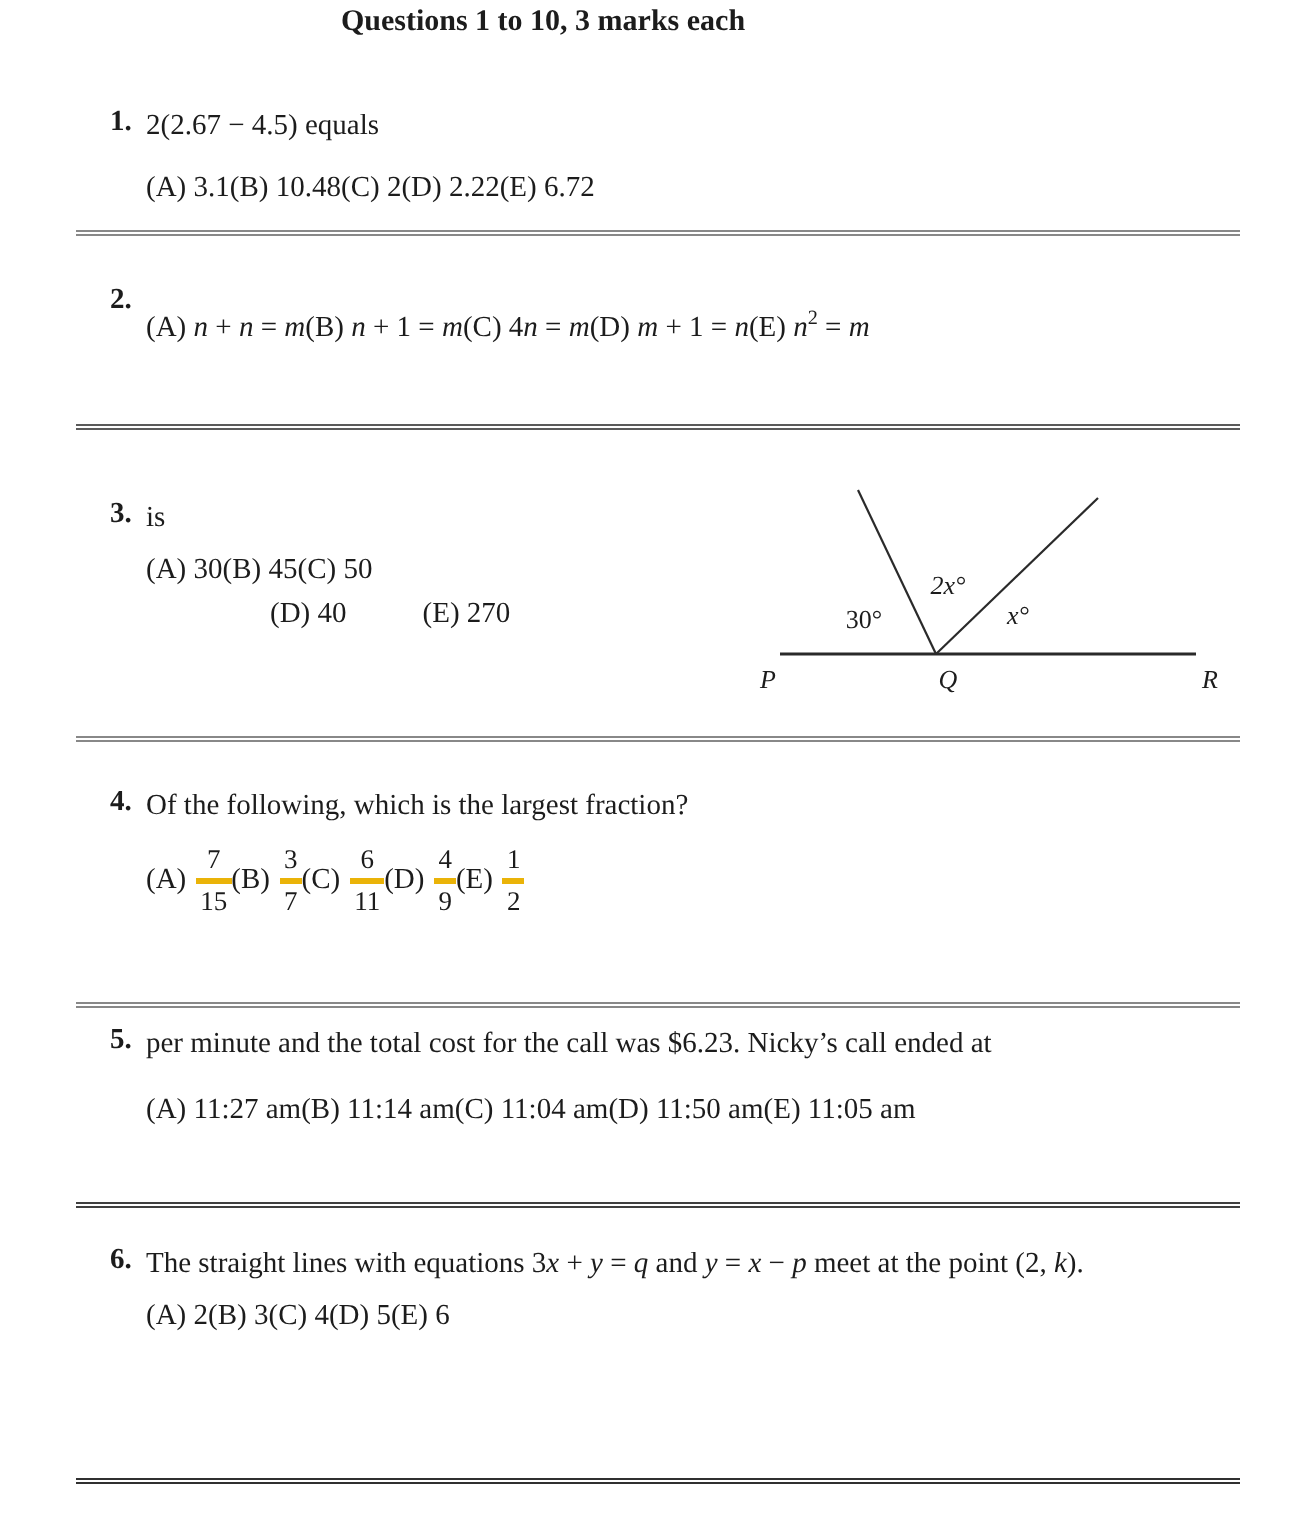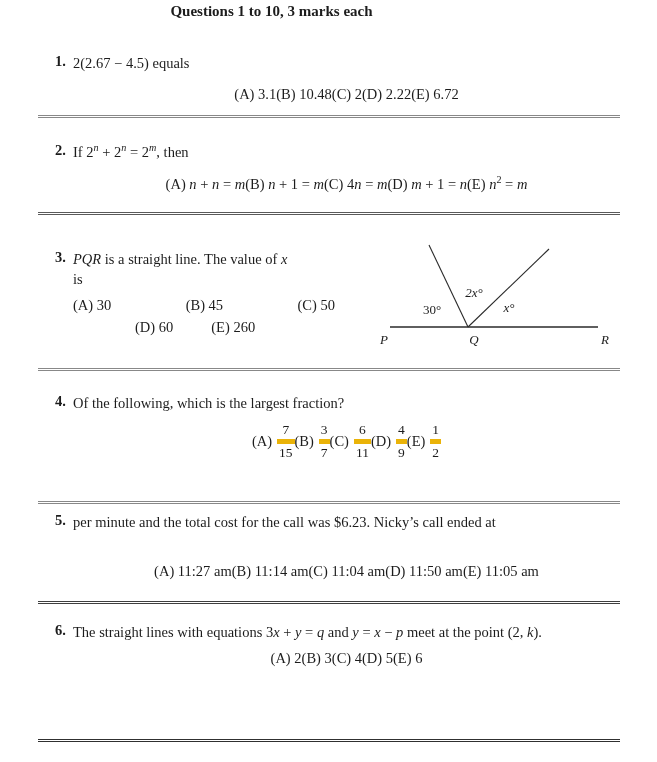--- a/index.html
+++ b/index.html
@@ -10,34 +10,34 @@
   }
   .title{
     position:absolute;top:3px;left:0;width:543px;text-align:center;
     font-weight:700;font-size:15px;
   }
   .question{position:absolute;left:55px;right:37px}
   .qrow{display:flex}
   .qnum{font-weight:700;flex:0 0 18px}
   .qbody{flex:1;min-width:0}
   .stem,.stem-line{line-height:20px}
-  .opts{display:flex;justify-content:center;line-height:20px}
-  .opts-narrow{width:262px;display:flex;justify-content:space-between;line-height:20px}
+  .opts{display:flex;justify-content:flex-start;line-height:20px}
+  .opts-narrow{width:262px;display:flex;justify-content:flex-start;line-height:20px}
   .opts-row2{display:flex;line-height:20px;margin-left:62px}
   .opts-row2 .opt{margin-right:38px}
   .it{font-style:italic}
   sup{font-size:0.7em;line-height:0}
   .rule{position:absolute;left:38px;width:582px;height:0;border-top:3px double #888}
   .rule.d2{border-color:#5a5a5a}
   .rule.d5{border-color:#3f3f3f}
   .rule.d6{border-color:#303030}
   .frac-opt{display:flex;align-items:center;gap:5px}
   .frac{display:inline-block;text-align:center;font-size:13.5px;line-height:1.3}
   .frac .num{display:block;padding:0 2px}
-  .frac .den{display:block;border-top:5px solid #eab308;padding:0 2px}
+  .frac .den{display:block;border-top:3px solid #eab308;padding:0 2px}
   .diagram{position:absolute;left:360px;top:230px}
   .diagram text{font-family:"Liberation Serif",serif;font-size:13px;fill:#1c1c1c}
   .diagram .mi{font-style:italic}
 </style>
 </head>
 <body>
 
 <div class="title">Questions 1 to 10, 3 marks each</div>
 
 <section class="question" style="top:53px">
@@ -54,47 +54,45 @@
       </div>
     </div>
   </div>
 </section>
 <div class="rule" style="top:115px"></div>
 
 <section class="question" style="top:142px">
   <div class="qrow">
     <span class="qnum">2.</span>
     <div class="qbody">
-      <div class="stem"><span>If 2</span><sup class="it">n</sup><span> + 2</span><sup class="it">n</sup><span> = 2</span><sup class="it">m</sup><span>, then</span></div>
       <div class="opts" style="margin-top:12px">
         <span class="opt"><span>(A) </span><span class="it">n</span><span> + </span><span class="it">n</span><span> = </span><span class="it">m</span></span>
         <span class="opt"><span>(B) </span><span class="it">n</span><span> + 1 = </span><span class="it">m</span></span>
         <span class="opt"><span>(C) 4</span><span class="it">n</span><span> = </span><span class="it">m</span></span>
         <span class="opt"><span>(D) </span><span class="it">m</span><span> + 1 = </span><span class="it">n</span></span>
         <span class="opt"><span>(E) </span><span class="it">n</span><sup>2</sup><span> = </span><span class="it">m</span></span>
       </div>
     </div>
   </div>
 </section>
 <div class="rule d2" style="top:212px"></div>
 
 <section class="question" style="top:249px">
   <div class="qrow">
     <span class="qnum">3.</span>
     <div class="qbody" style="max-width:318px">
-      <div class="stem-line"><span class="it">PQR</span><span> is a straight line. The value of </span><span class="it">x</span></div>
       <div class="stem-line"><span>is</span></div>
       <div class="opts-narrow" style="margin-top:6px">
         <span class="opt">(A) 30</span>
         <span class="opt">(B) 45</span>
         <span class="opt">(C) 50</span>
       </div>
       <div class="opts-row2" style="margin-top:2px">
-        <span class="opt">(D) 60</span>
-        <span class="opt">(E) 260</span>
+        <span class="opt">(D) 40</span>
+        <span class="opt">(E) 270</span>
       </div>
     </div>
   </div>
 </section>
 
 <svg class="diagram" width="260" height="120" viewBox="0 0 260 120">
   <line x1="30" y1="97" x2="238" y2="97" stroke="#2a2a2a" stroke-width="1.4"></line>
   <line x1="108" y1="97" x2="69" y2="15" stroke="#2a2a2a" stroke-width="1.1"></line>
   <line x1="108" y1="97" x2="189" y2="19" stroke="#2a2a2a" stroke-width="1.1"></line>
   <text x="72" y="84" text-anchor="middle">30°</text>
@@ -151,21 +149,21 @@
     </div>
   </div>
 </section>
 <div class="rule" style="top:501px"></div>
 
 <section class="question" style="top:512px">
   <div class="qrow">
     <span class="qnum">5.</span>
     <div class="qbody">
       <div class="stem-line">per minute and the total cost for the call was $6.23. Nicky’s call ended at</div>
-      <div class="opts" style="margin-top:29px">
+      <div class="opts" style="margin-top:13px">
         <span class="opt">(A) 11:27 am</span>
         <span class="opt">(B) 11:14 am</span>
         <span class="opt">(C) 11:04 am</span>
         <span class="opt">(D) 11:50 am</span>
         <span class="opt">(E) 11:05 am</span>
       </div>
     </div>
   </div>
 </section>
 <div class="rule d5" style="top:601px"></div>

